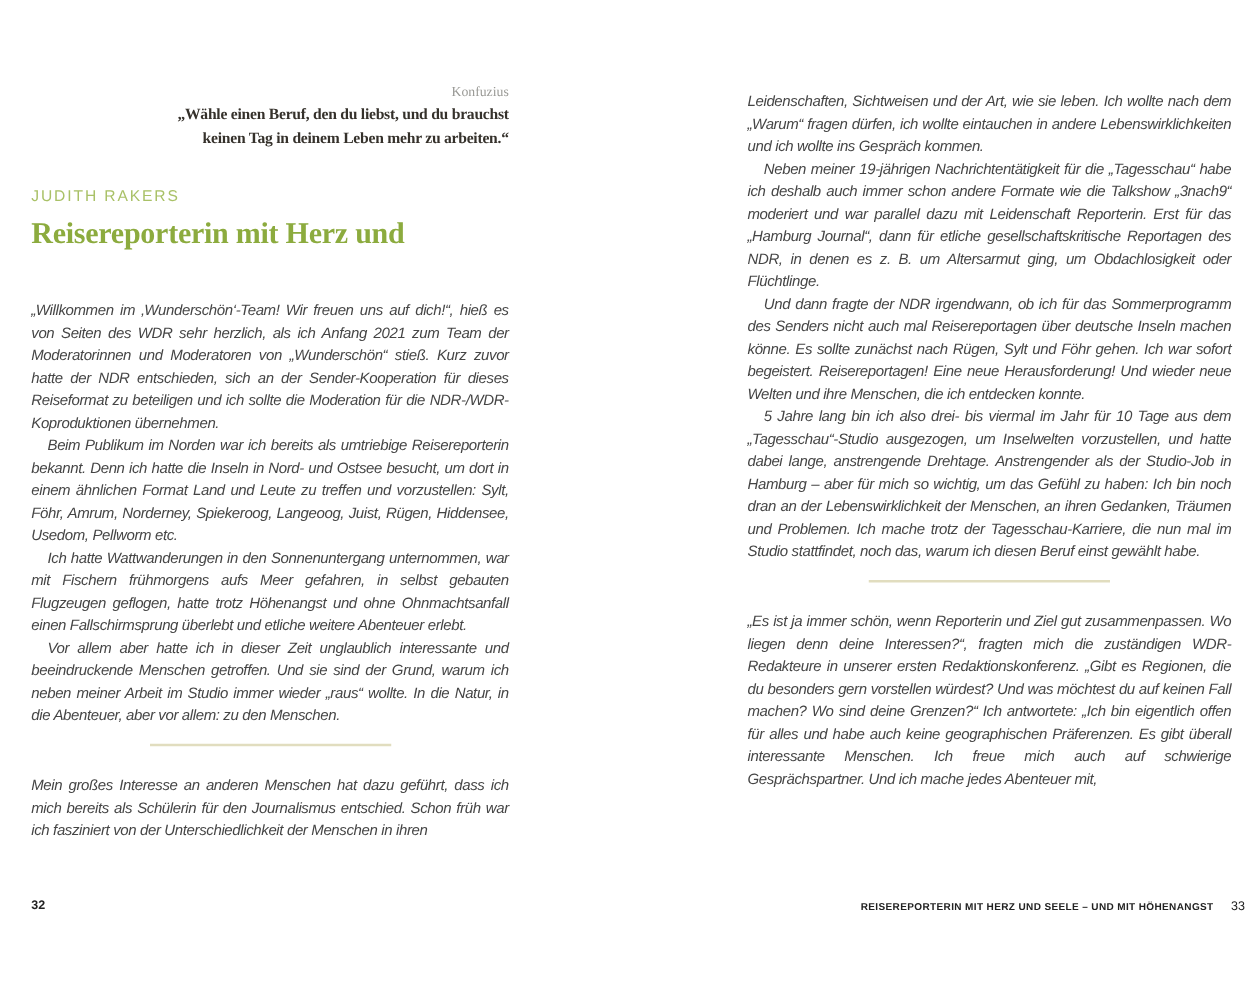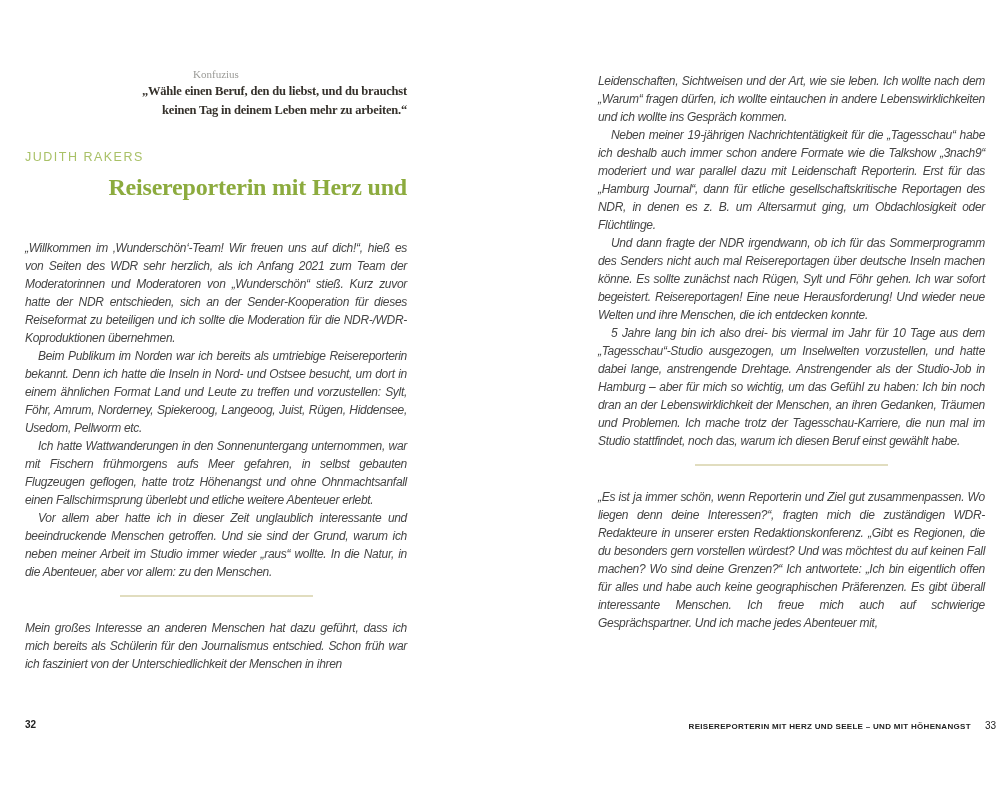--- a/index.html
+++ b/index.html
@@ -15,21 +15,20 @@
   .page-left  { left: 25px;  width: 382px; }
   .page-right { left: 598px; width: 387px; }
 
   
   .quote-block { text-align: right; }
   .quote-attribution {
     font-family: "Liberation Serif", serif;
     font-size: 11px;
     line-height: 16px;
     color: #9a9a96;
-    text-align: center;
   }
   .quote-line {
     font-family: "Liberation Serif", serif;
     font-weight: 700;
     font-size: 12.5px;
     line-height: 19px;
     letter-spacing: -0.2px;
     color: #35312b;
     white-space: nowrap;
   }
@@ -112,21 +111,21 @@
   <div class="page page-left">
 
     <div class="quote-block">
       <div class="quote-attribution">Konfuzius</div>
       <div class="quote-line">„Wähle einen Beruf, den du liebst, und du brauchst</div>
       <div class="quote-line">keinen Tag in deinem Leben mehr zu arbeiten.“</div>
     </div>
 
     <div class="chapter-author">JUDITH RAKERS</div>
 
-    <h1 class="chapter-title" style="margin-bottom:0;text-align:right;">
+    <h1 class="chapter-title" style="margin-bottom:0;">
       <div>Reisereporterin mit Herz und</div>
     </h1>
 
     <div class="body-copy">
       <p lang="de">„Willkommen im ‚Wunderschön‘-Team! Wir freuen uns auf dich!“, hieß es von Seiten des WDR sehr herzlich, als ich Anfang 2021 zum Team der Moderatorinnen und Moderatoren von „Wunderschön“ stieß. Kurz zuvor hatte der NDR entschieden, sich an der Sender-Kooperation für dieses Reiseformat zu beteiligen und ich sollte die Moderation für die NDR-/WDR-Koproduktionen übernehmen.</p>
       <p lang="de" class="indent">Beim Publikum im Norden war ich bereits als umtriebige Reisereporterin bekannt. Denn ich hatte die Inseln in Nord- und Ostsee besucht, um dort in einem ähnlichen Format Land und Leute zu treffen und vorzustellen: Sylt, Föhr, Amrum, Norderney, Spiekeroog, Langeoog, Juist, Rügen, Hiddensee, Usedom, Pellworm etc.</p>
       <p lang="de" class="indent">Ich hatte Wattwanderungen in den Sonnenuntergang unternommen, war mit Fischern frühmorgens aufs Meer gefahren, in selbst gebauten Flugzeugen geflogen, hatte trotz Höhenangst und ohne Ohnmachtsanfall einen Fallschirmsprung überlebt und etliche weitere Abenteuer erlebt.</p>
       <p lang="de" class="indent">Vor allem aber hatte ich in dieser Zeit unglaublich interessante und beeindruckende Menschen getroffen. Und sie sind der Grund, warum ich neben meiner Arbeit im Studio immer wieder „raus“ wollte. In die Natur, in die Abenteuer, aber vor allem: zu den Menschen.</p>
       <hr class="section-divider">
       <p lang="de">Mein großes Interesse an anderen Menschen hat dazu geführt, dass ich mich bereits als Schülerin für den Journalismus entschied. Schon früh war ich fasziniert von der Unterschiedlichkeit der Menschen in ihren</p>

